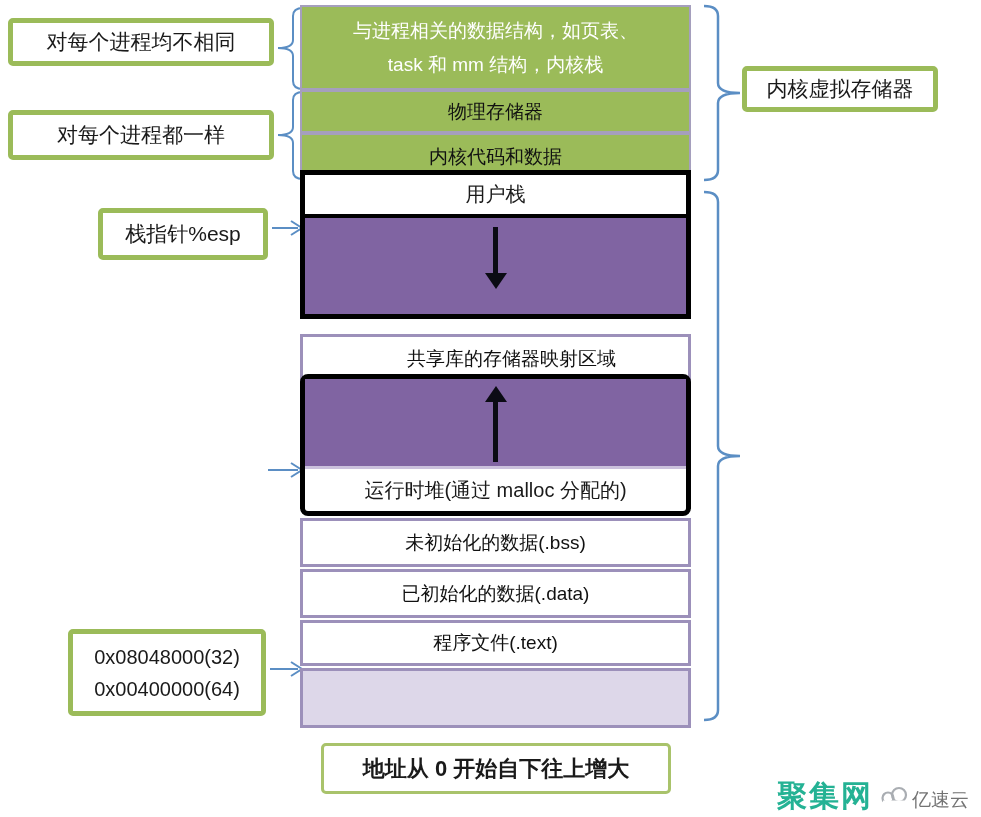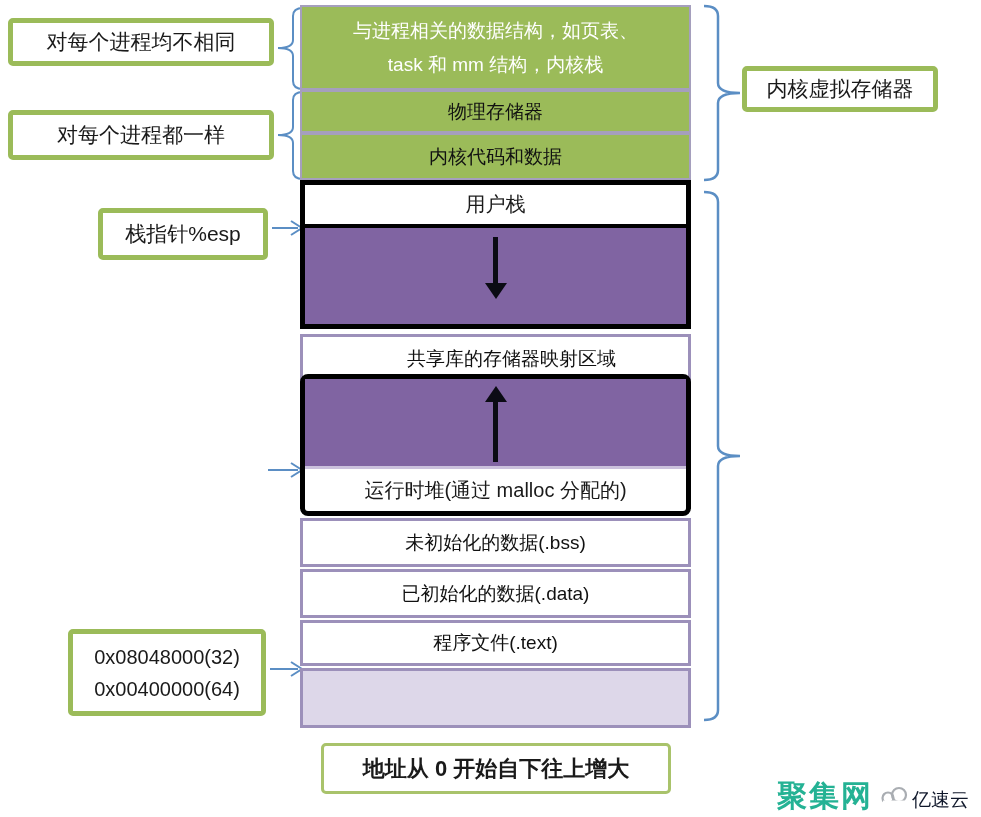--- a/index.html
+++ b/index.html
@@ -32,21 +32,21 @@
     display:flex; align-items:center; justify-content:center; font-size:19px; text-align:center;
   }
   .green  { background:#9bbb59; border:2px solid #a59fbd; color:#111; }
   .whitebx{ background:#ffffff; border:3px solid #9c90ba; color:#111; }
   #seg-kerneldata { top:5px;  height:85px; background:#9bbb59; border:2px solid #a59fbd;
                     color:#ffffff; flex-direction:column; line-height:1.75; }
   #seg-physical   { top:90px;  height:43px; }
   #seg-kernelcode { top:133px; height:47px; }
 
   .blackbox { position:absolute; left:300px; width:391px; box-sizing:border-box; border:5px solid #000000; }
-  #blackbox-stack { top:180px; height:149px; background:#8064a2; }
+  #blackbox-stack { top:170px; height:149px; background:#8064a2; }
   #blackbox-stack .strip-top {
     height:43px; background:#ffffff; border-bottom:4px solid #000000;
     display:flex; align-items:center; justify-content:center; font-size:20px; box-sizing:border-box;
   }
   #blackbox-stack .purple-region { position:relative; height:92px; }
 
   #seg-sharedlib { top:334px; height:50px;padding-left:32px; }
 
   #blackbox-heap { top:374px; height:142px; background:#ffffff;border-radius:8px; }
   #blackbox-heap .purple-region { position:relative; height:90px; background:#8064a2; border-bottom:3px solid #cbc1dd; box-sizing:border-box; }
@@ -65,21 +65,21 @@
                        border-right:11px solid transparent; border-top:16px solid #0b0b14; }
   .varrow .head-up   { width:0; height:0; border-left:11px solid transparent;
                        border-right:11px solid transparent; border-bottom:16px solid #0b0b14; }
   #arrow-down { top:9px; }  #arrow-down .shaft { height:46px; }
   #arrow-up   { top:7px; }  #arrow-up   .shaft { height:60px; }
 
   
   #watermark { position:absolute; right:12px; bottom:6px; display:flex; align-items:flex-end; }
   #watermark .brand { color:#24b294; font-size:30px; font-weight:bold; letter-spacing:2px; line-height:1; }
   #watermark .cloud { margin:0 3px 1px 6px; }
-  #watermark .subbrand { color:#0f172a; font-size:19px; line-height:1.1; }
+  #watermark .subbrand { color:#737373; font-size:19px; line-height:1.1; }
 </style>
 </head>
 <body>
 
 <div class="canvas">
 
   <svg class="overlay" viewBox="0 0 981 817" fill="none">
 
     <path d="M303 8 Q293 8 293 16 L293 40 Q293 48 278 48 Q293 48 293 56 L293 81 Q293 89 303 89" stroke="#5b8ec4" stroke-width="2"></path>
 

